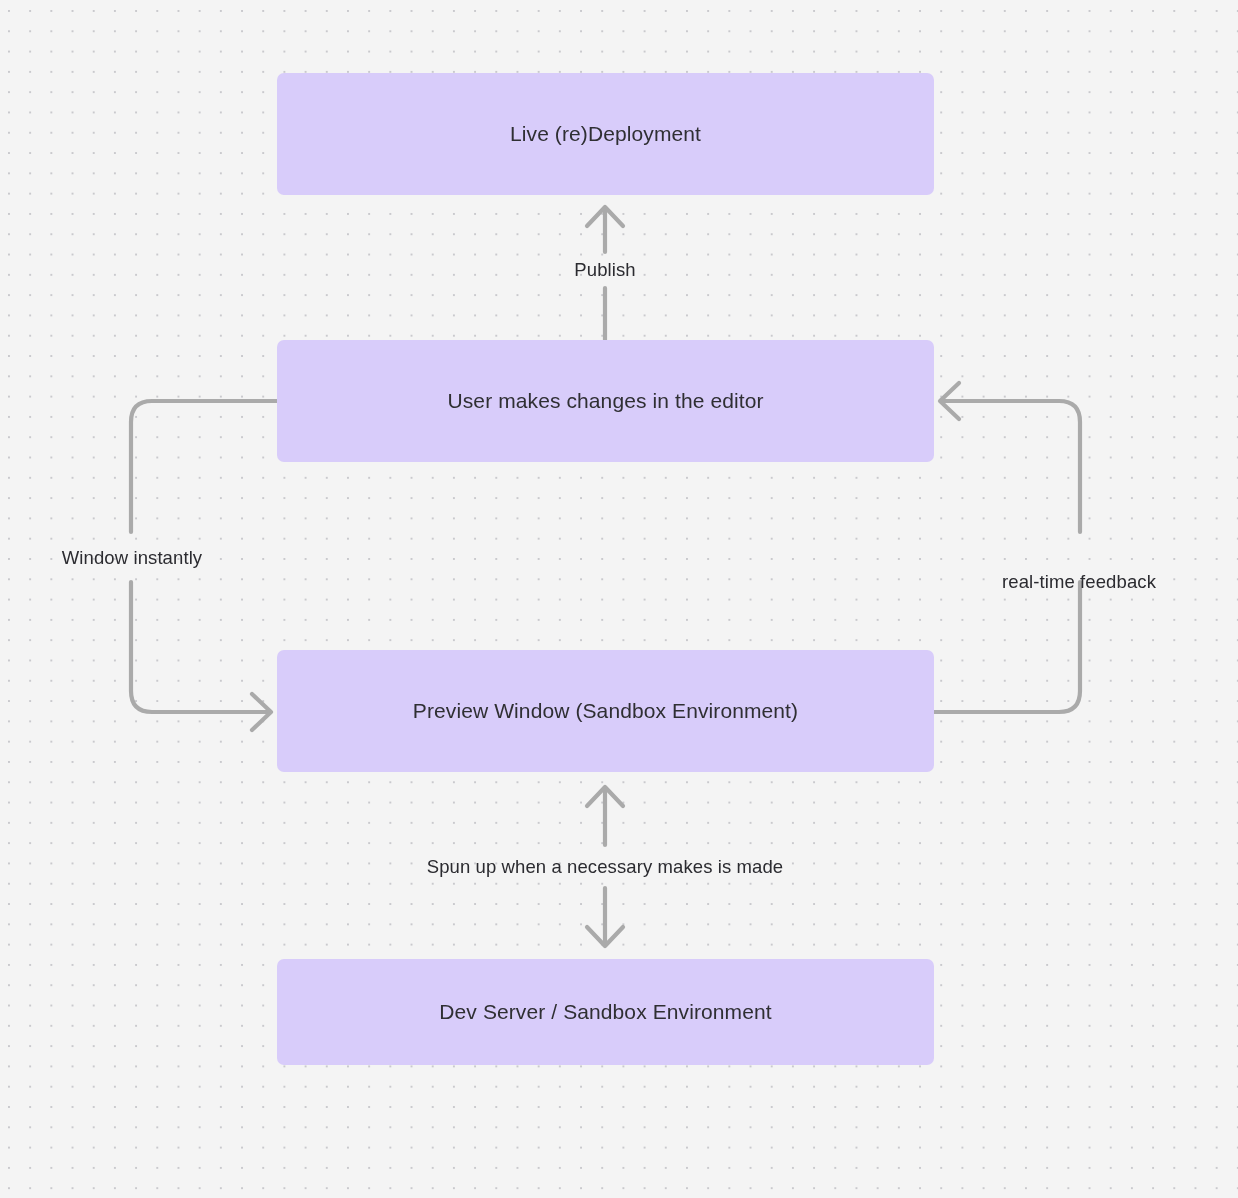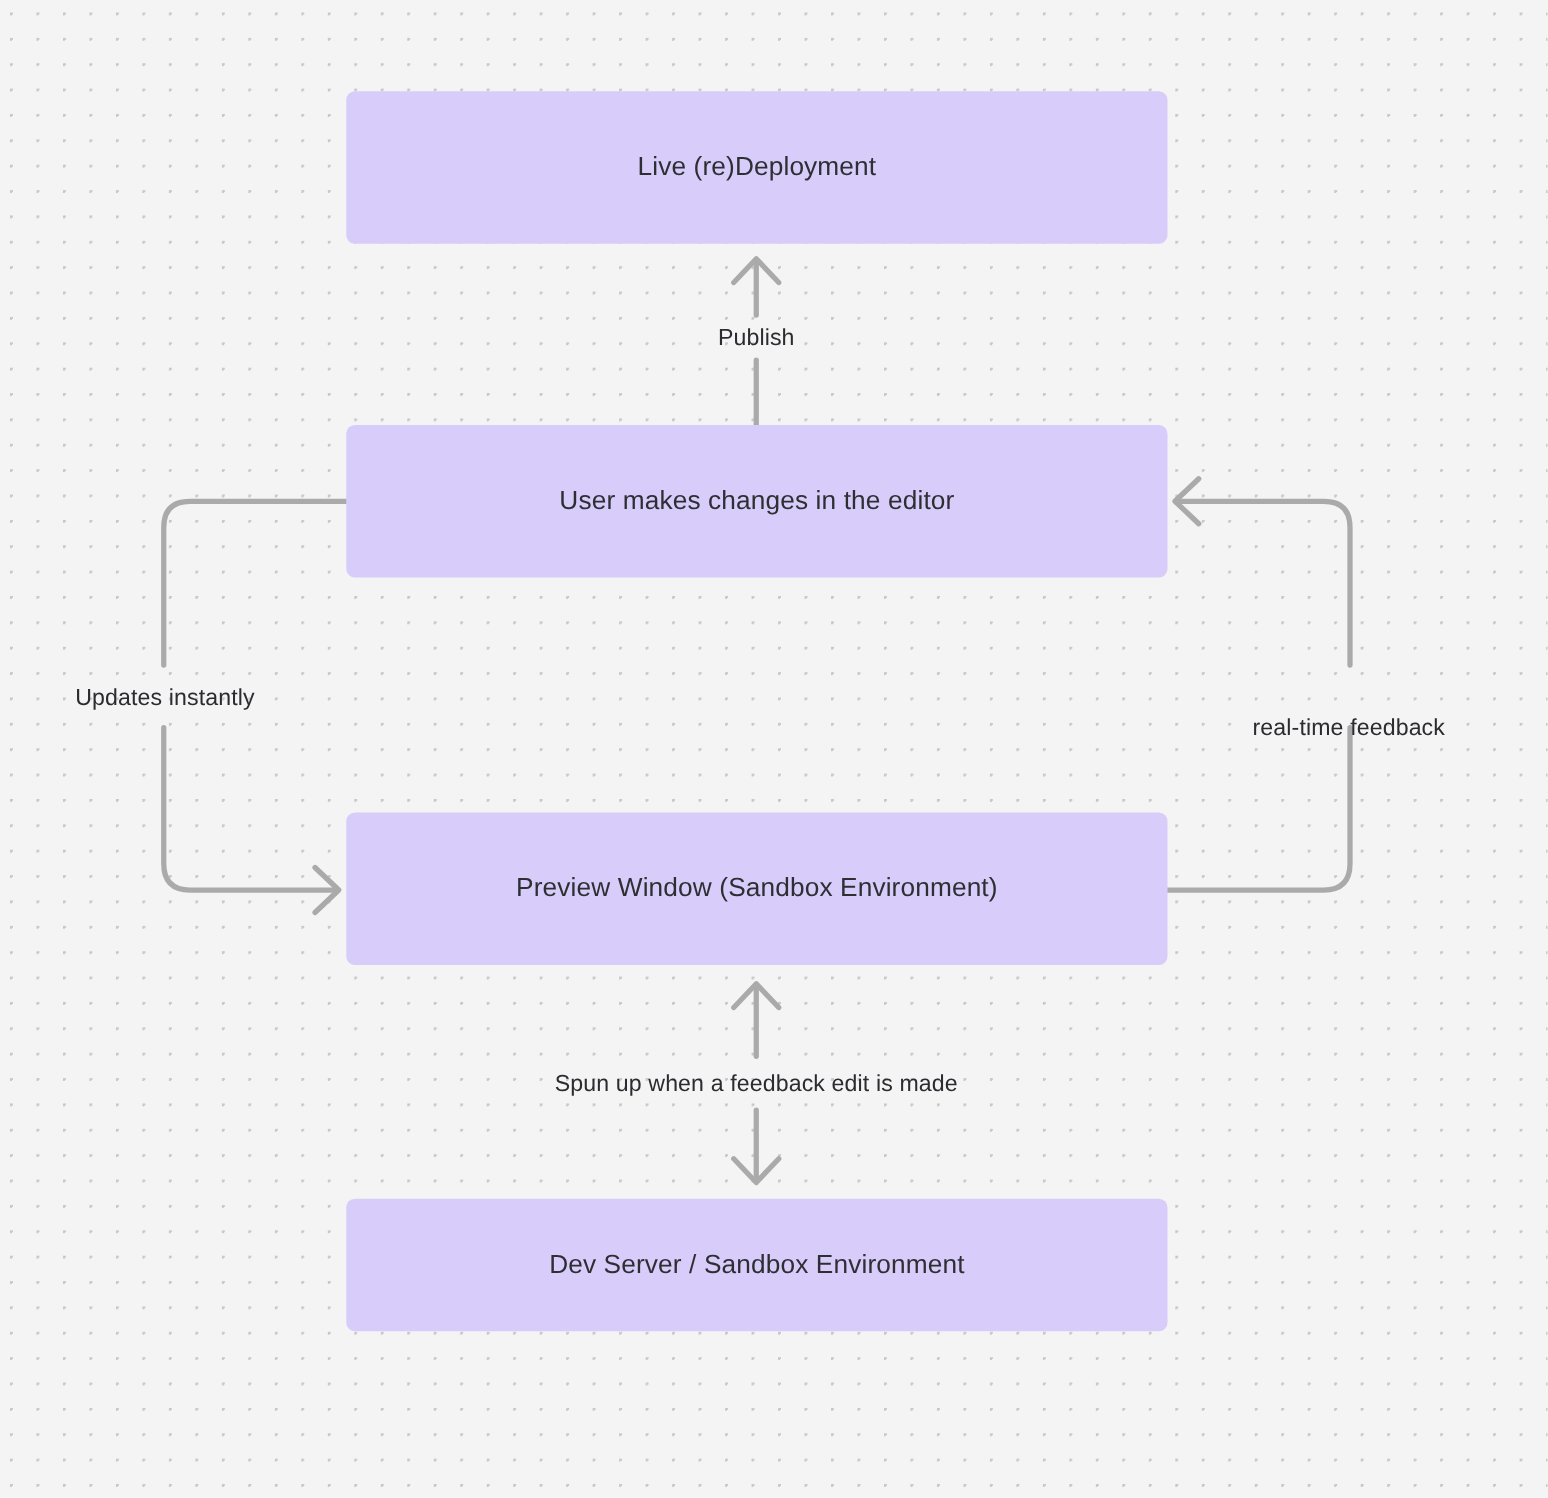--- a/index.html
+++ b/index.html
@@ -111,19 +111,19 @@
   <div class="node" style="left:277px; top:650px; width:657px; height:122px;">
     <span class="node-label">Preview Window (Sandbox Environment)</span>
   </div>
 
   <div class="node" style="left:277px; top:959px; width:657px; height:106px;">
     <span class="node-label">Dev Server / Sandbox Environment</span>
   </div>
 
   <div class="edge-label" style="left:605px; top:270px;">Publish</div>
 
-  <div class="edge-label" style="left:132px; top:558px;">Updates instantly</div>
+  <div class="edge-label" style="left:132px; top:558px;">Window instantly</div>
 
   <div class="edge-label" style="left:1079px; top:558px;margin-top:24px;">real-time feedback</div>
 
-  <div class="edge-label" style="left:605px; top:867px;">Spun up when a feedback edit is made</div>
+  <div class="edge-label" style="left:605px; top:867px;">Spun up when a necessary makes is made</div>
 
 </div>
 
 </body></html>

